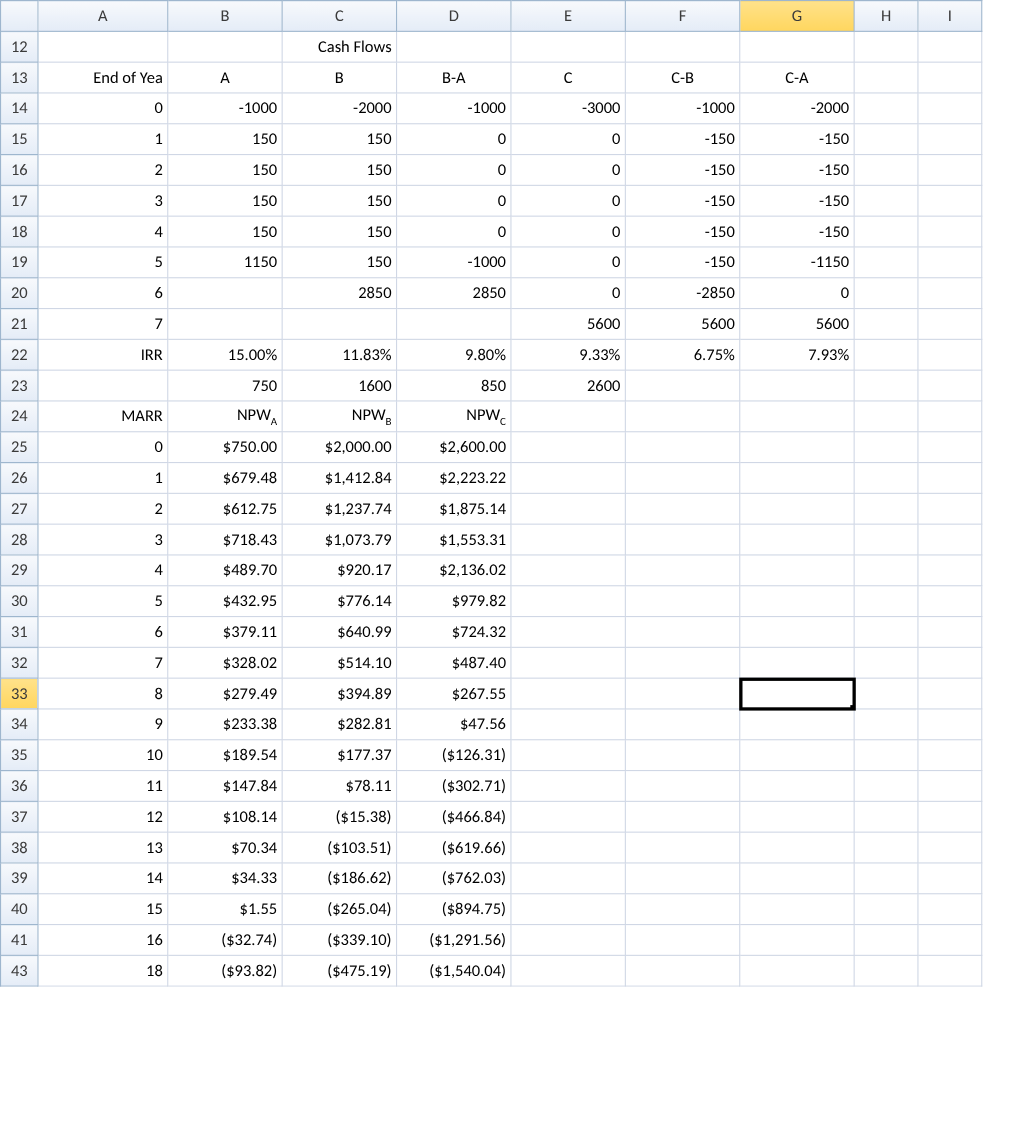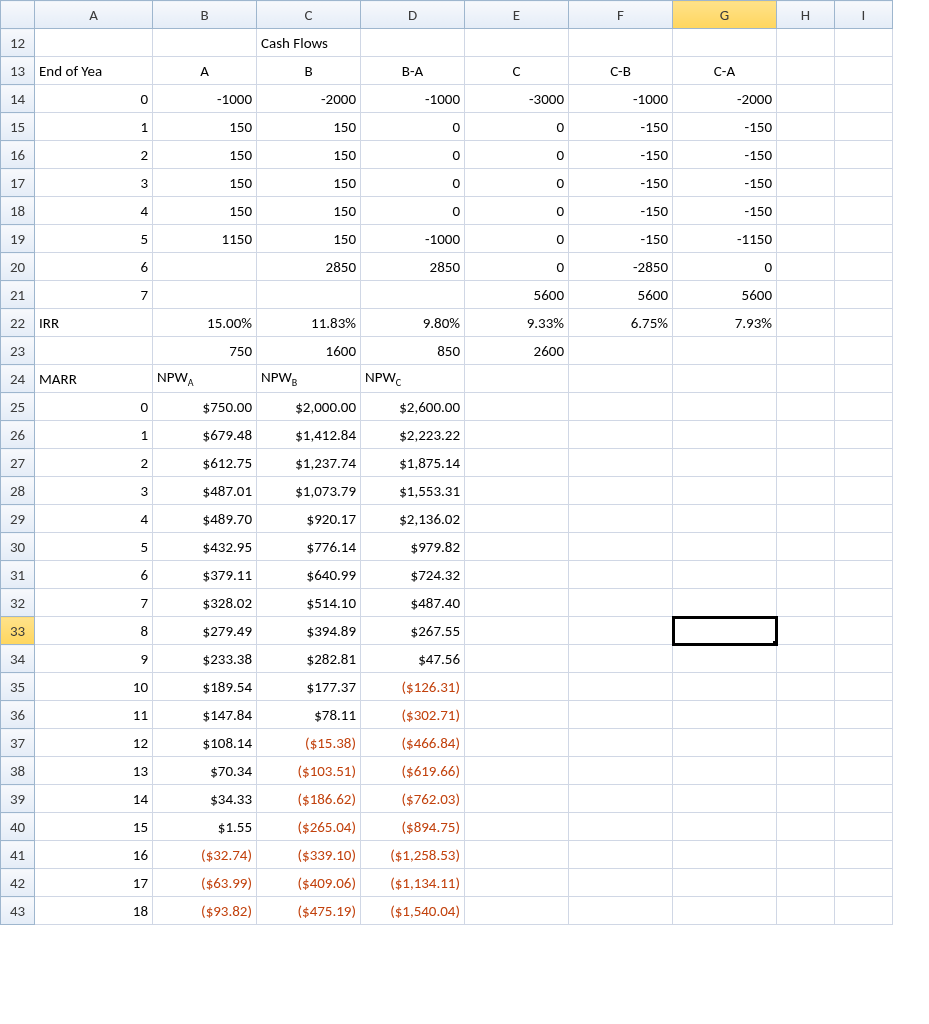--- a/index.html
+++ b/index.html
@@ -5,23 +5,23 @@
 html,body{margin:0;padding:0;font-family:Calibri,Arial,sans-serif;font-size:15px;color:#000;background:#fff}
 .sheet{border-collapse:collapse;table-layout:fixed}
 .sheet td,.sheet th{border:1px solid #d0d7e5;height:28px;box-sizing:border-box;padding:0 4px;white-space:nowrap;overflow:hidden;font-weight:normal}
 .sheet .colhdr{background:linear-gradient(#f7f9fc,#e4ecf7);text-align:center;color:#3b3b3b;border-color:#9eb6ce}
 .sheet .colhdr.sel{background:linear-gradient(#ffe28a,#ffd65e)}
 .sheet .rowhdr{background:linear-gradient(#f7f9fc,#e4ecf7);text-align:center;color:#3b3b3b;border-color:#9eb6ce;width:34px}
 .sheet .rowhdr.sel{background:linear-gradient(#ffe28a,#ffd65e)}
 .sheet .corner{background:linear-gradient(#f7f9fc,#e4ecf7);border-color:#9eb6ce}
 .sheet td.cell{background:#fff}
 .r{text-align:right}
-.l{text-align:left}
+.l{text-align:right}
 .c{text-align:center}
-.neg{color:#c2410c}
+.neg{color:#000000}
 td.overflow{overflow:visible}
 .active{outline:3px solid #000;outline-offset:-2px;position:relative}
 .active::after{content:"";position:absolute;right:-3px;bottom:-3px;width:6px;height:6px;background:#000}
 .sub{font-size:10px;vertical-align:sub}
 </style>
 </head>
 <body>
 
 <table class="sheet">
   <colgroup id="cg">
@@ -239,21 +239,21 @@
         <td class="cell r">$1,875.14</td>
         <td class="cell"></td>
         <td class="cell"></td>
         <td class="cell"></td>
         <td class="cell"></td>
         <td class="cell"></td>
       </tr>
       <tr>
         <th class="rowhdr">28</th>
         <td class="cell r">3</td>
-        <td class="cell r">$487.01</td>
+        <td class="cell r">$718.43</td>
         <td class="cell r">$1,073.79</td>
         <td class="cell r">$1,553.31</td>
         <td class="cell"></td>
         <td class="cell"></td>
         <td class="cell"></td>
         <td class="cell"></td>
         <td class="cell"></td>
       </tr>
       <tr>
         <th class="rowhdr">29</th>
@@ -397,33 +397,21 @@
         <td class="cell"></td>
         <td class="cell"></td>
         <td class="cell"></td>
         <td class="cell"></td>
       </tr>
       <tr>
         <th class="rowhdr">41</th>
         <td class="cell r">16</td>
         <td class="cell r neg">($32.74)</td>
         <td class="cell r neg">($339.10)</td>
-        <td class="cell r neg">($1,258.53)</td>
-        <td class="cell"></td>
-        <td class="cell"></td>
-        <td class="cell"></td>
-        <td class="cell"></td>
-        <td class="cell"></td>
-      </tr>
-      <tr>
-        <th class="rowhdr">42</th>
-        <td class="cell r">17</td>
-        <td class="cell r neg">($63.99)</td>
-        <td class="cell r neg">($409.06)</td>
-        <td class="cell r neg">($1,134.11)</td>
+        <td class="cell r neg">($1,291.56)</td>
         <td class="cell"></td>
         <td class="cell"></td>
         <td class="cell"></td>
         <td class="cell"></td>
         <td class="cell"></td>
       </tr>
       <tr>
         <th class="rowhdr">43</th>
         <td class="cell r">18</td>
         <td class="cell r neg">($93.82)</td>

